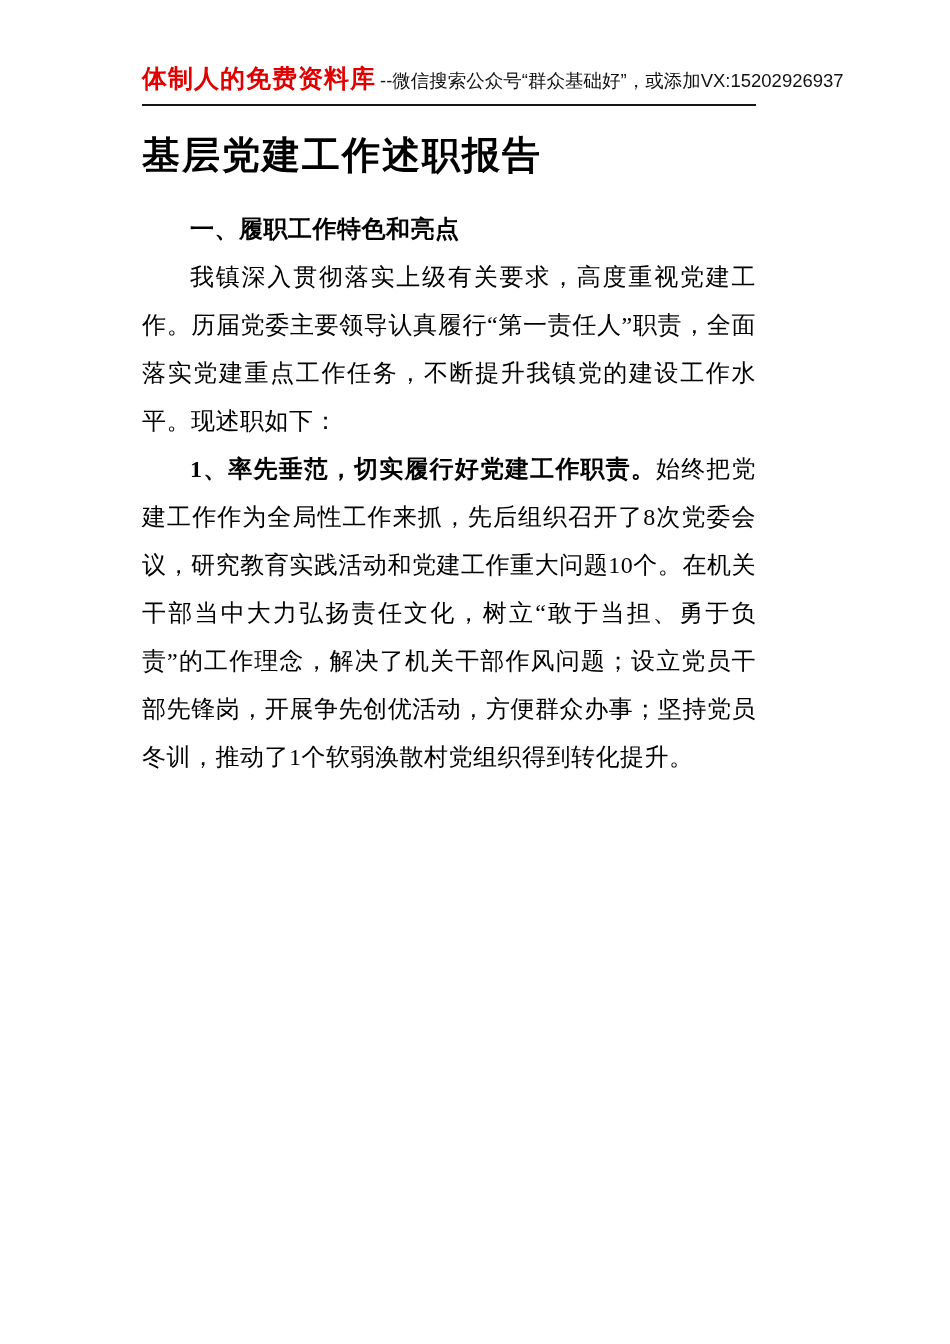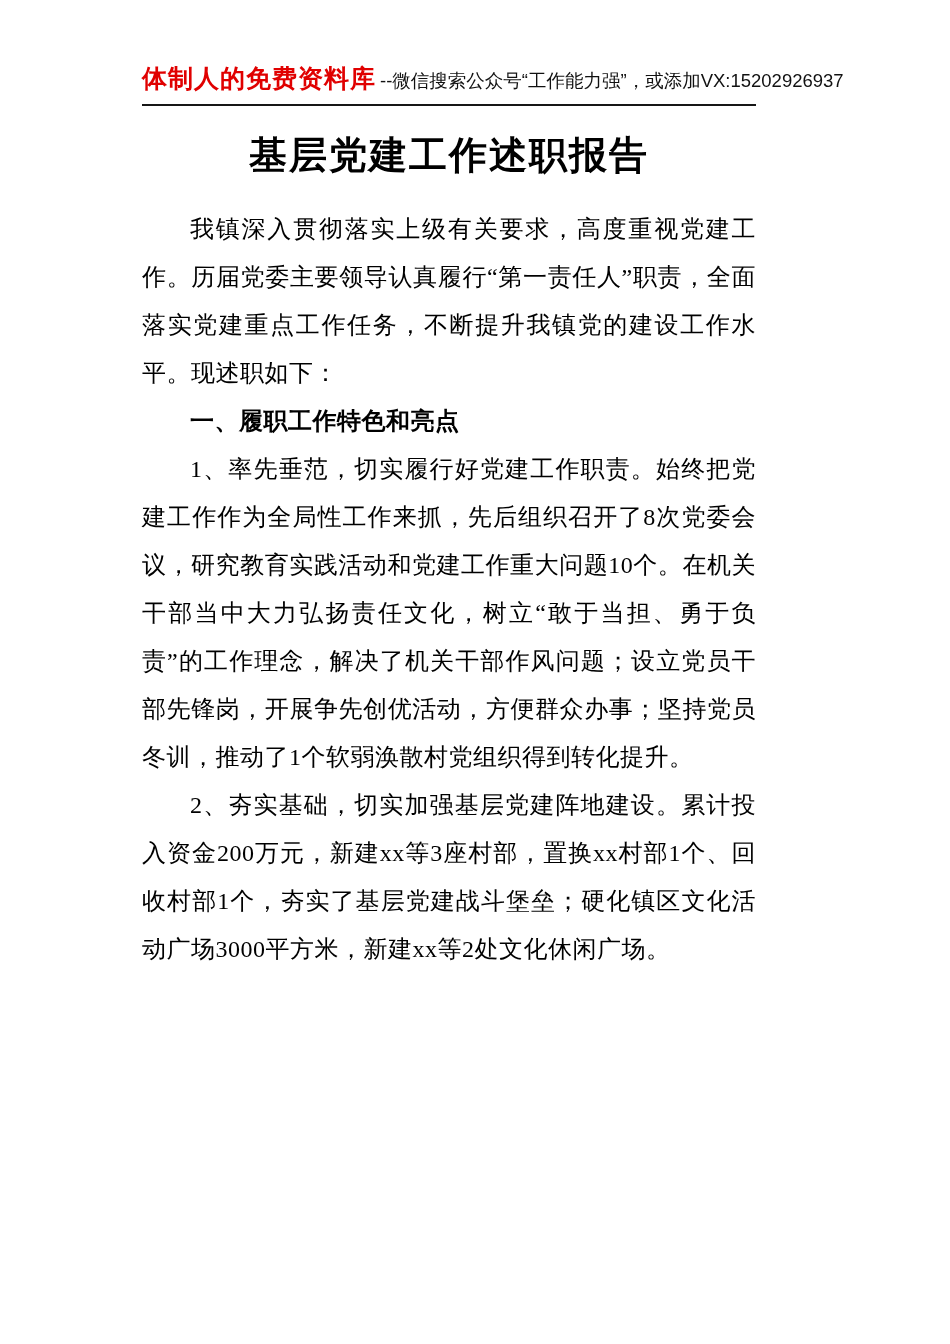--- a/index.html
+++ b/index.html
@@ -33,54 +33,52 @@
     letter-spacing: 1px;
   }
   .tagline {
     color: #111111;
     font-family: "Liberation Sans", "DejaVu Sans", sans-serif;
     font-weight: 500;
     font-size: 18.5px;
   }
   .doc-title {
     margin-top: 24px;
-    text-align: center;
     font-size: 38px;
     font-weight: 700;
     letter-spacing: 2px;
     font-family: "Liberation Serif", "DejaVu Serif", serif;
   }
   .body-text { margin-top: 24px; }
   .para {
     font-size: 24px;
     line-height: 48px;
     text-align: justify;
     text-indent: 2em;
     letter-spacing: 0.5px;
   }
   .section-heading { font-weight: 700; }
-  .lead { font-weight: 400; }
+  .lead { font-weight: 700; }
 </style>
 </head>
 <body>
 
 <div class="page">
 
   <div class="doc-header">
     <span class="brand">体制人的免费资料库</span>
-    <span class="tagline">--微信搜索公众号“工作能力强”，或添加VX:15202926937</span>
+    <span class="tagline">--微信搜索公众号“群众基础好”，或添加VX:15202926937</span>
   </div>
 
   <h1 class="doc-title">基层党建工作述职报告</h1>
 
   <div class="body-text">
 
+    <p class="para section-heading">一、履职工作特色和亮点</p>
+
     <p class="para">我镇深入贯彻落实上级有关要求，高度重视党建工作。历届党委主要领导认真履行“第一责任人”职责，全面落实党建重点工作任务，不断提升我镇党的建设工作水平。现述职如下：</p>
-
-    <p class="para section-heading">一、履职工作特色和亮点</p>
 
     <p class="para"><span class="lead">1、率先垂范，切实履行好党建工作职责。</span><span>始终把党建工作作为全局性工作来抓，先后组织召开了8次党委会议，研究教育实践活动和党建工作重大问题10个。在机关干部当中大力弘扬责任文化，树立“敢于当担、勇于负责”的工作理念，解决了机关干部作风问题；设立党员干部先锋岗，开展争先创优活动，方便群众办事；坚持党员冬训，推动了1个软弱涣散村党组织得到转化提升。</span></p>
 
-    <p class="para"><span class="lead">2、夯实基础，切实加强基层党建阵地建设。</span><span>累计投入资金200万元，新建xx等3座村部，置换xx村部1个、回收村部1个，夯实了基层党建战斗堡垒；硬化镇区文化活动广场3000平方米，新建xx等2处文化休闲广场。</span></p>
 
 
   </div>
 </div>
 
 </body></html>

